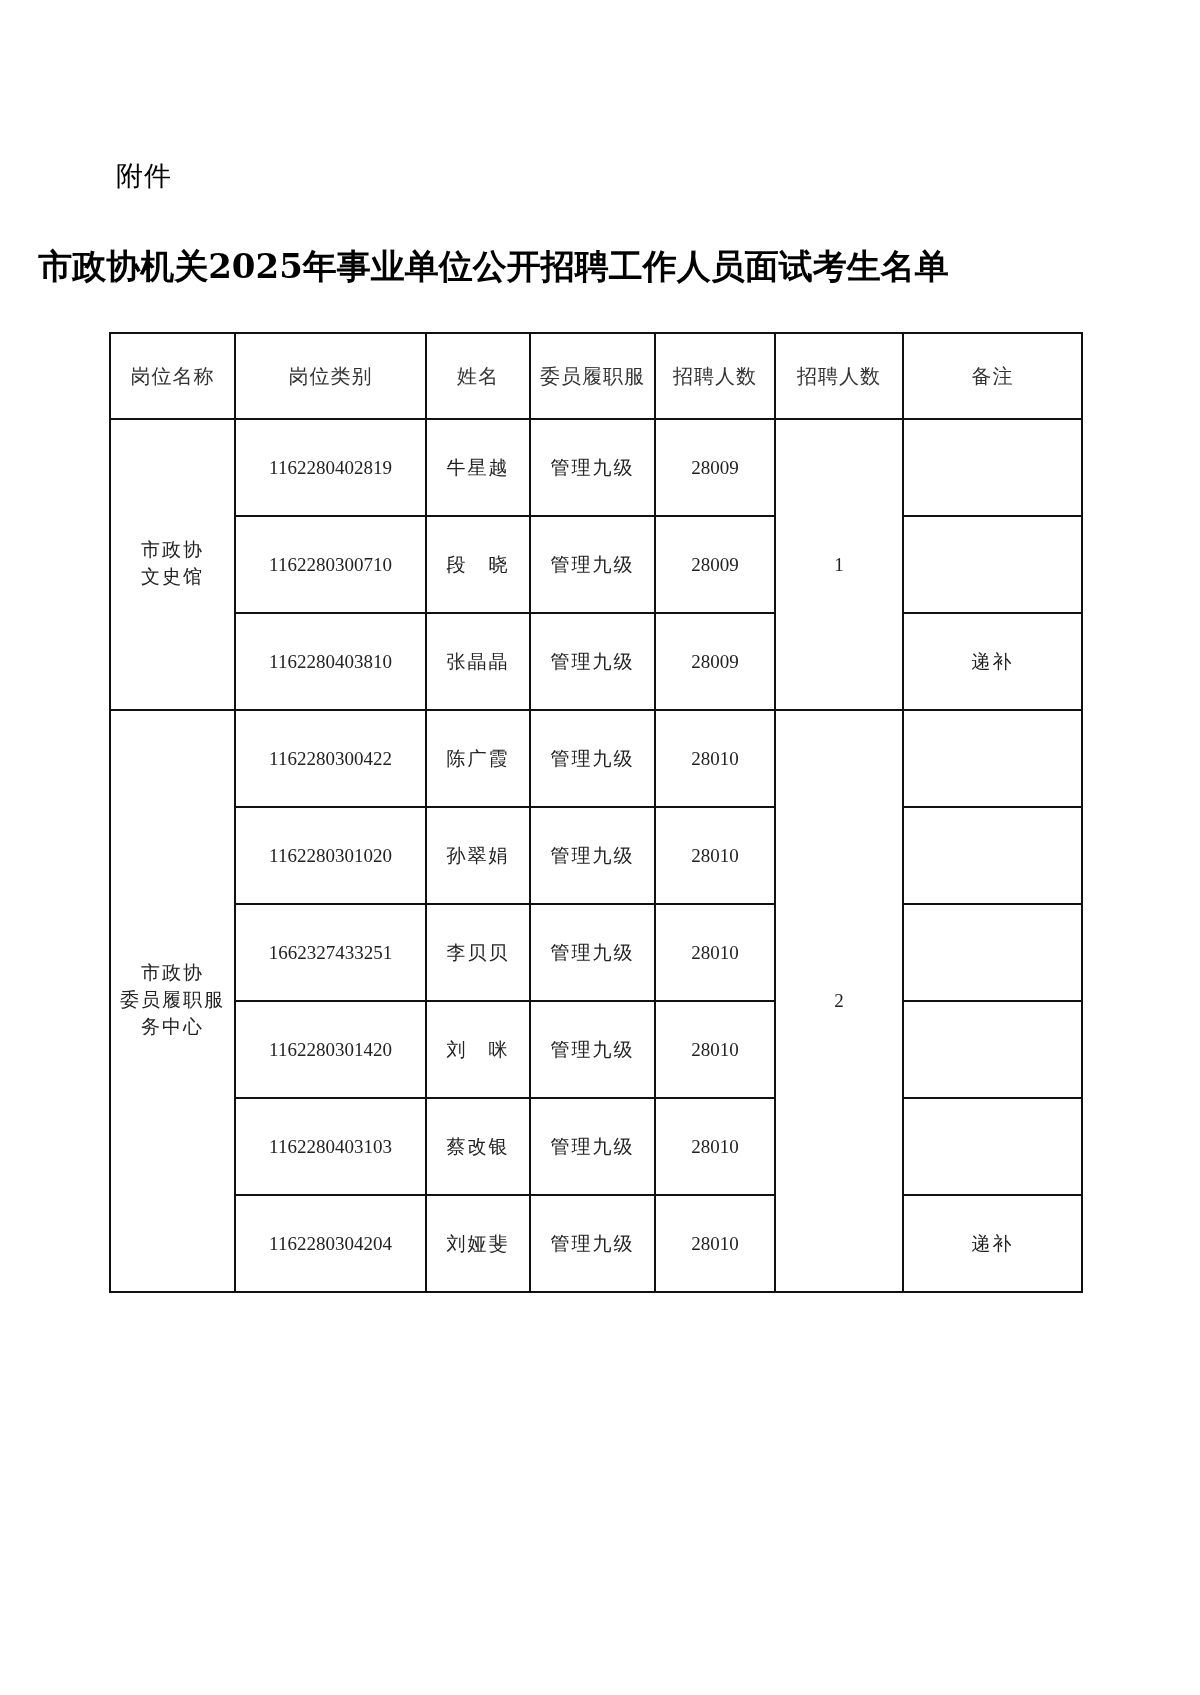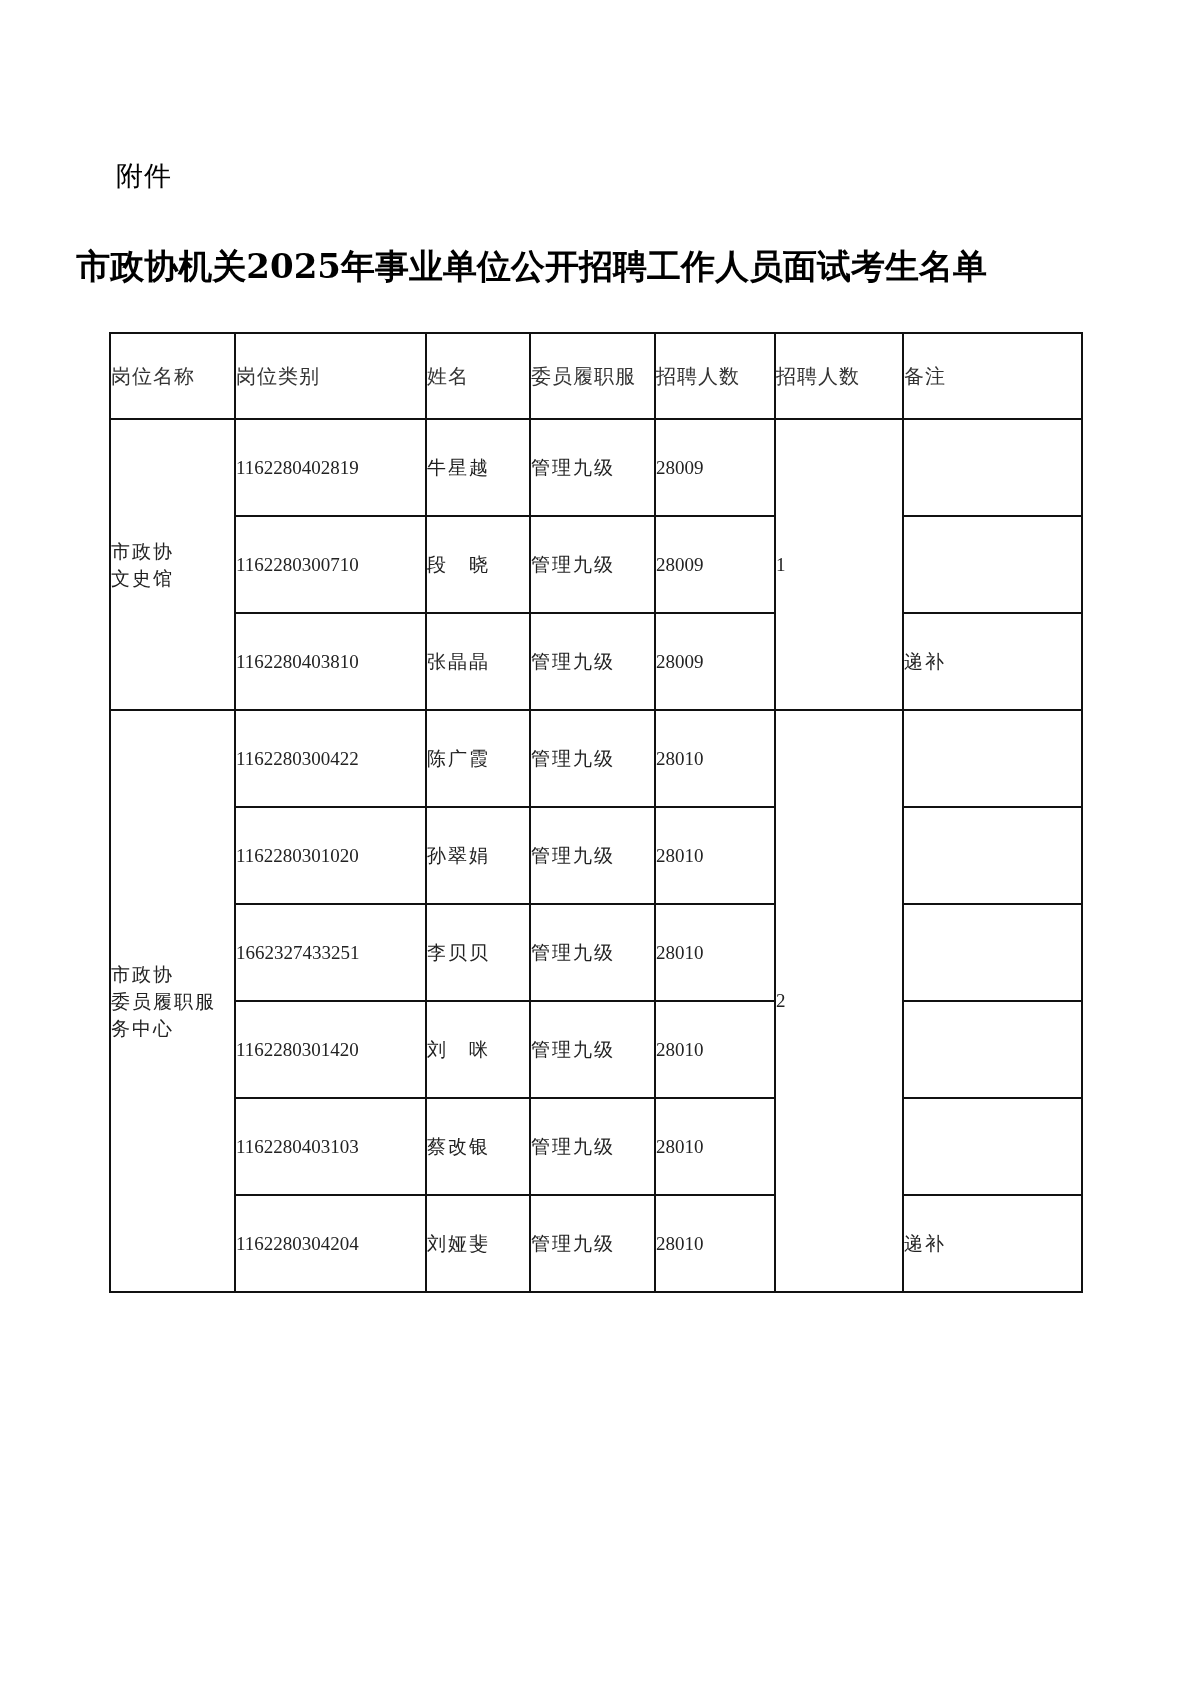--- a/index.html
+++ b/index.html
@@ -6,37 +6,37 @@
   body {
     width: 1200px; height: 1695px; position: relative; overflow: hidden;
     font-family: "DejaVu Serif", "Liberation Serif", serif; color: #1a1a1a;
   }
   .attachment {
     position: absolute; left: 116px; top: 160px;
     font-family: "DejaVu Sans", "Liberation Sans", sans-serif;
     font-size: 27px; line-height: 32px; letter-spacing: 1px; color: #000000;
   }
   .title {
-    position: absolute; left: 0; top: 244px; width: 987px; text-align: right;
+    position: absolute; left: 0; top: 244px; width: 987px; text-align: center;
     font-family: "DejaVu Serif", "Liberation Serif", serif;
     font-weight: bold; font-size: 34px; line-height: 44px; letter-spacing: 0px; color: #000;
   }
   table.roster {
     position: absolute; left: 109px; top: 332px;
     width: 972px; border-collapse: collapse; table-layout: fixed;
   }
   table.roster td, table.roster th {
-    border: 2px solid #111; text-align: left; vertical-align: middle;
+    border: 2px solid #111; text-align: center; vertical-align: middle;
     padding: 0; font-weight: normal; color: #222; margin-top: 40px;
   }
   table.roster th { height: 84px; font-size: 20px; font-family: "DejaVu Sans", "Liberation Sans", sans-serif; color: #333; letter-spacing: 1px; }
   table.roster td { height: 95px; font-size: 19px; }
   .num { font-family: "Liberation Serif", "DejaVu Serif", serif; font-size: 21px; }
   .cjk { font-family: "DejaVu Sans", "Liberation Sans", sans-serif; font-size: 20px; letter-spacing: 2px; color: #333; }
-  .unit { font-family: Liberation Sans, sans-serif; font-size: 18px; line-height: 27px; letter-spacing: 2px; color: #333; padding: 0 8px; }
+  .unit { font-family: Liberation Mono, monospace; font-size: 18px; line-height: 27px; letter-spacing: 2px; color: #333; padding: 0 8px; }
 </style>
 </head>
 <body>
 
 <div class="attachment">附件</div>
 <div class="title">市政协机关2025年事业单位公开招聘工作人员面试考生名单</div>
 
 <table class="roster">
   <colgroup>
     <col style="width:125px">

